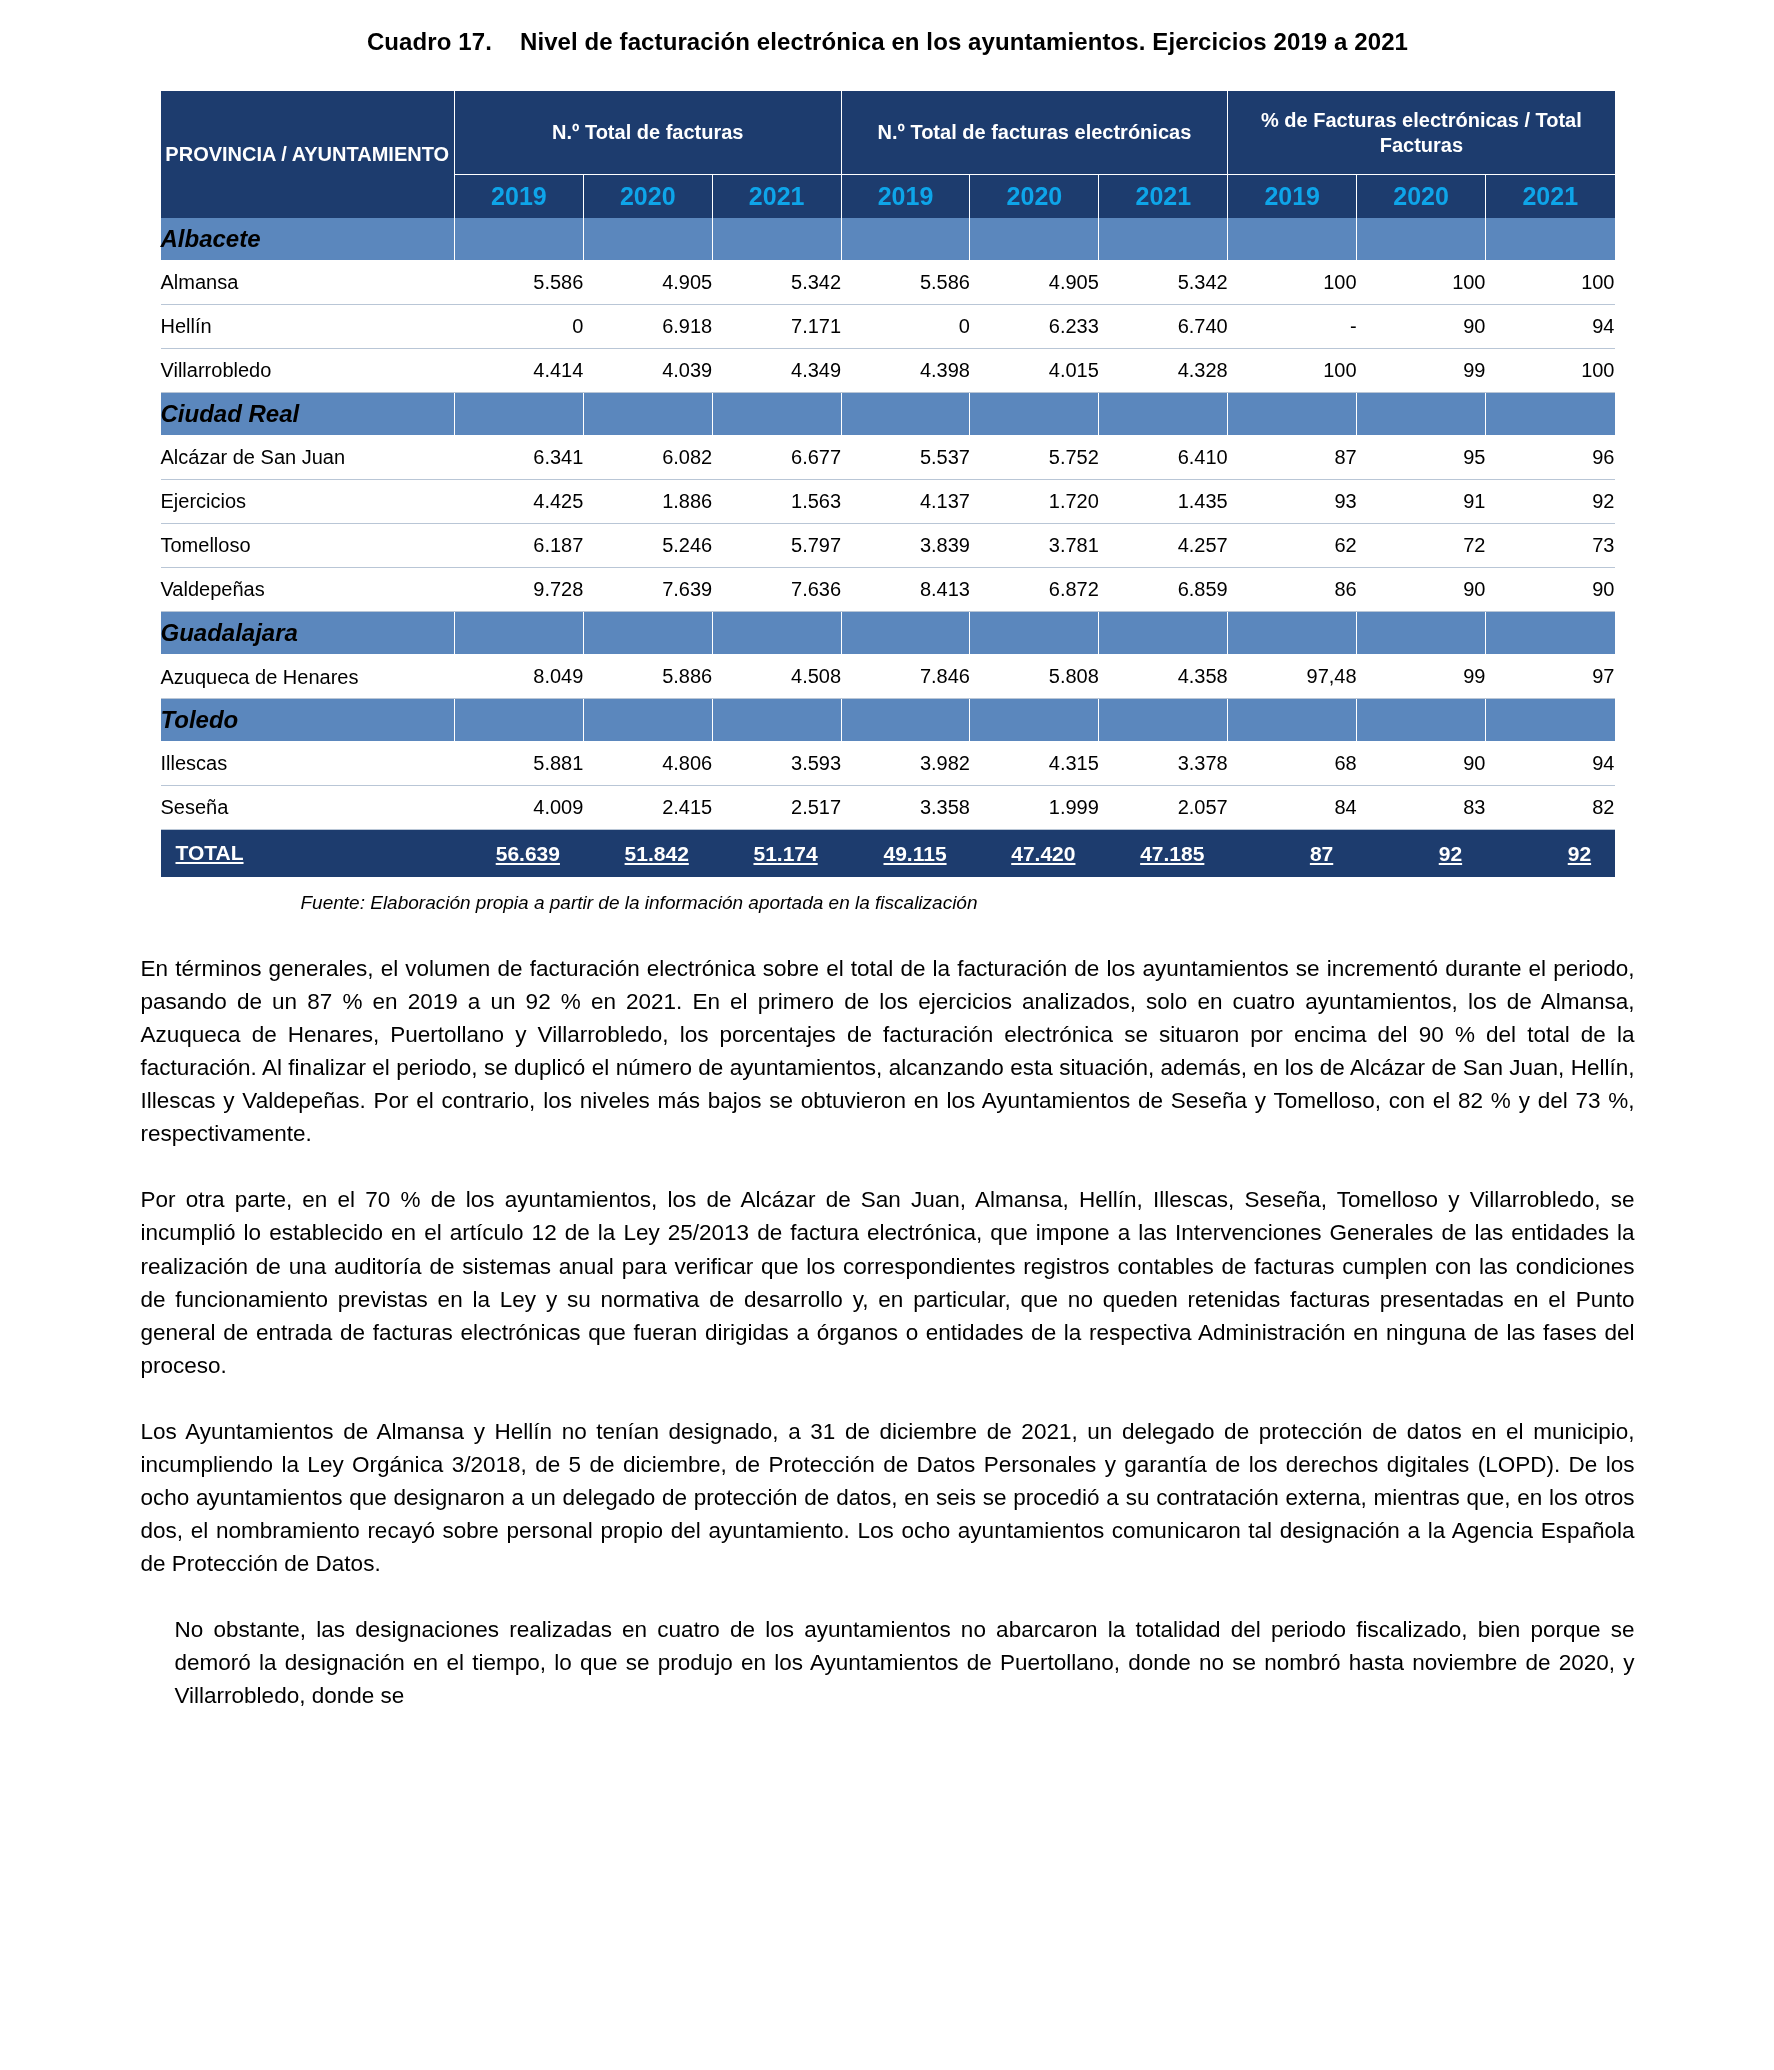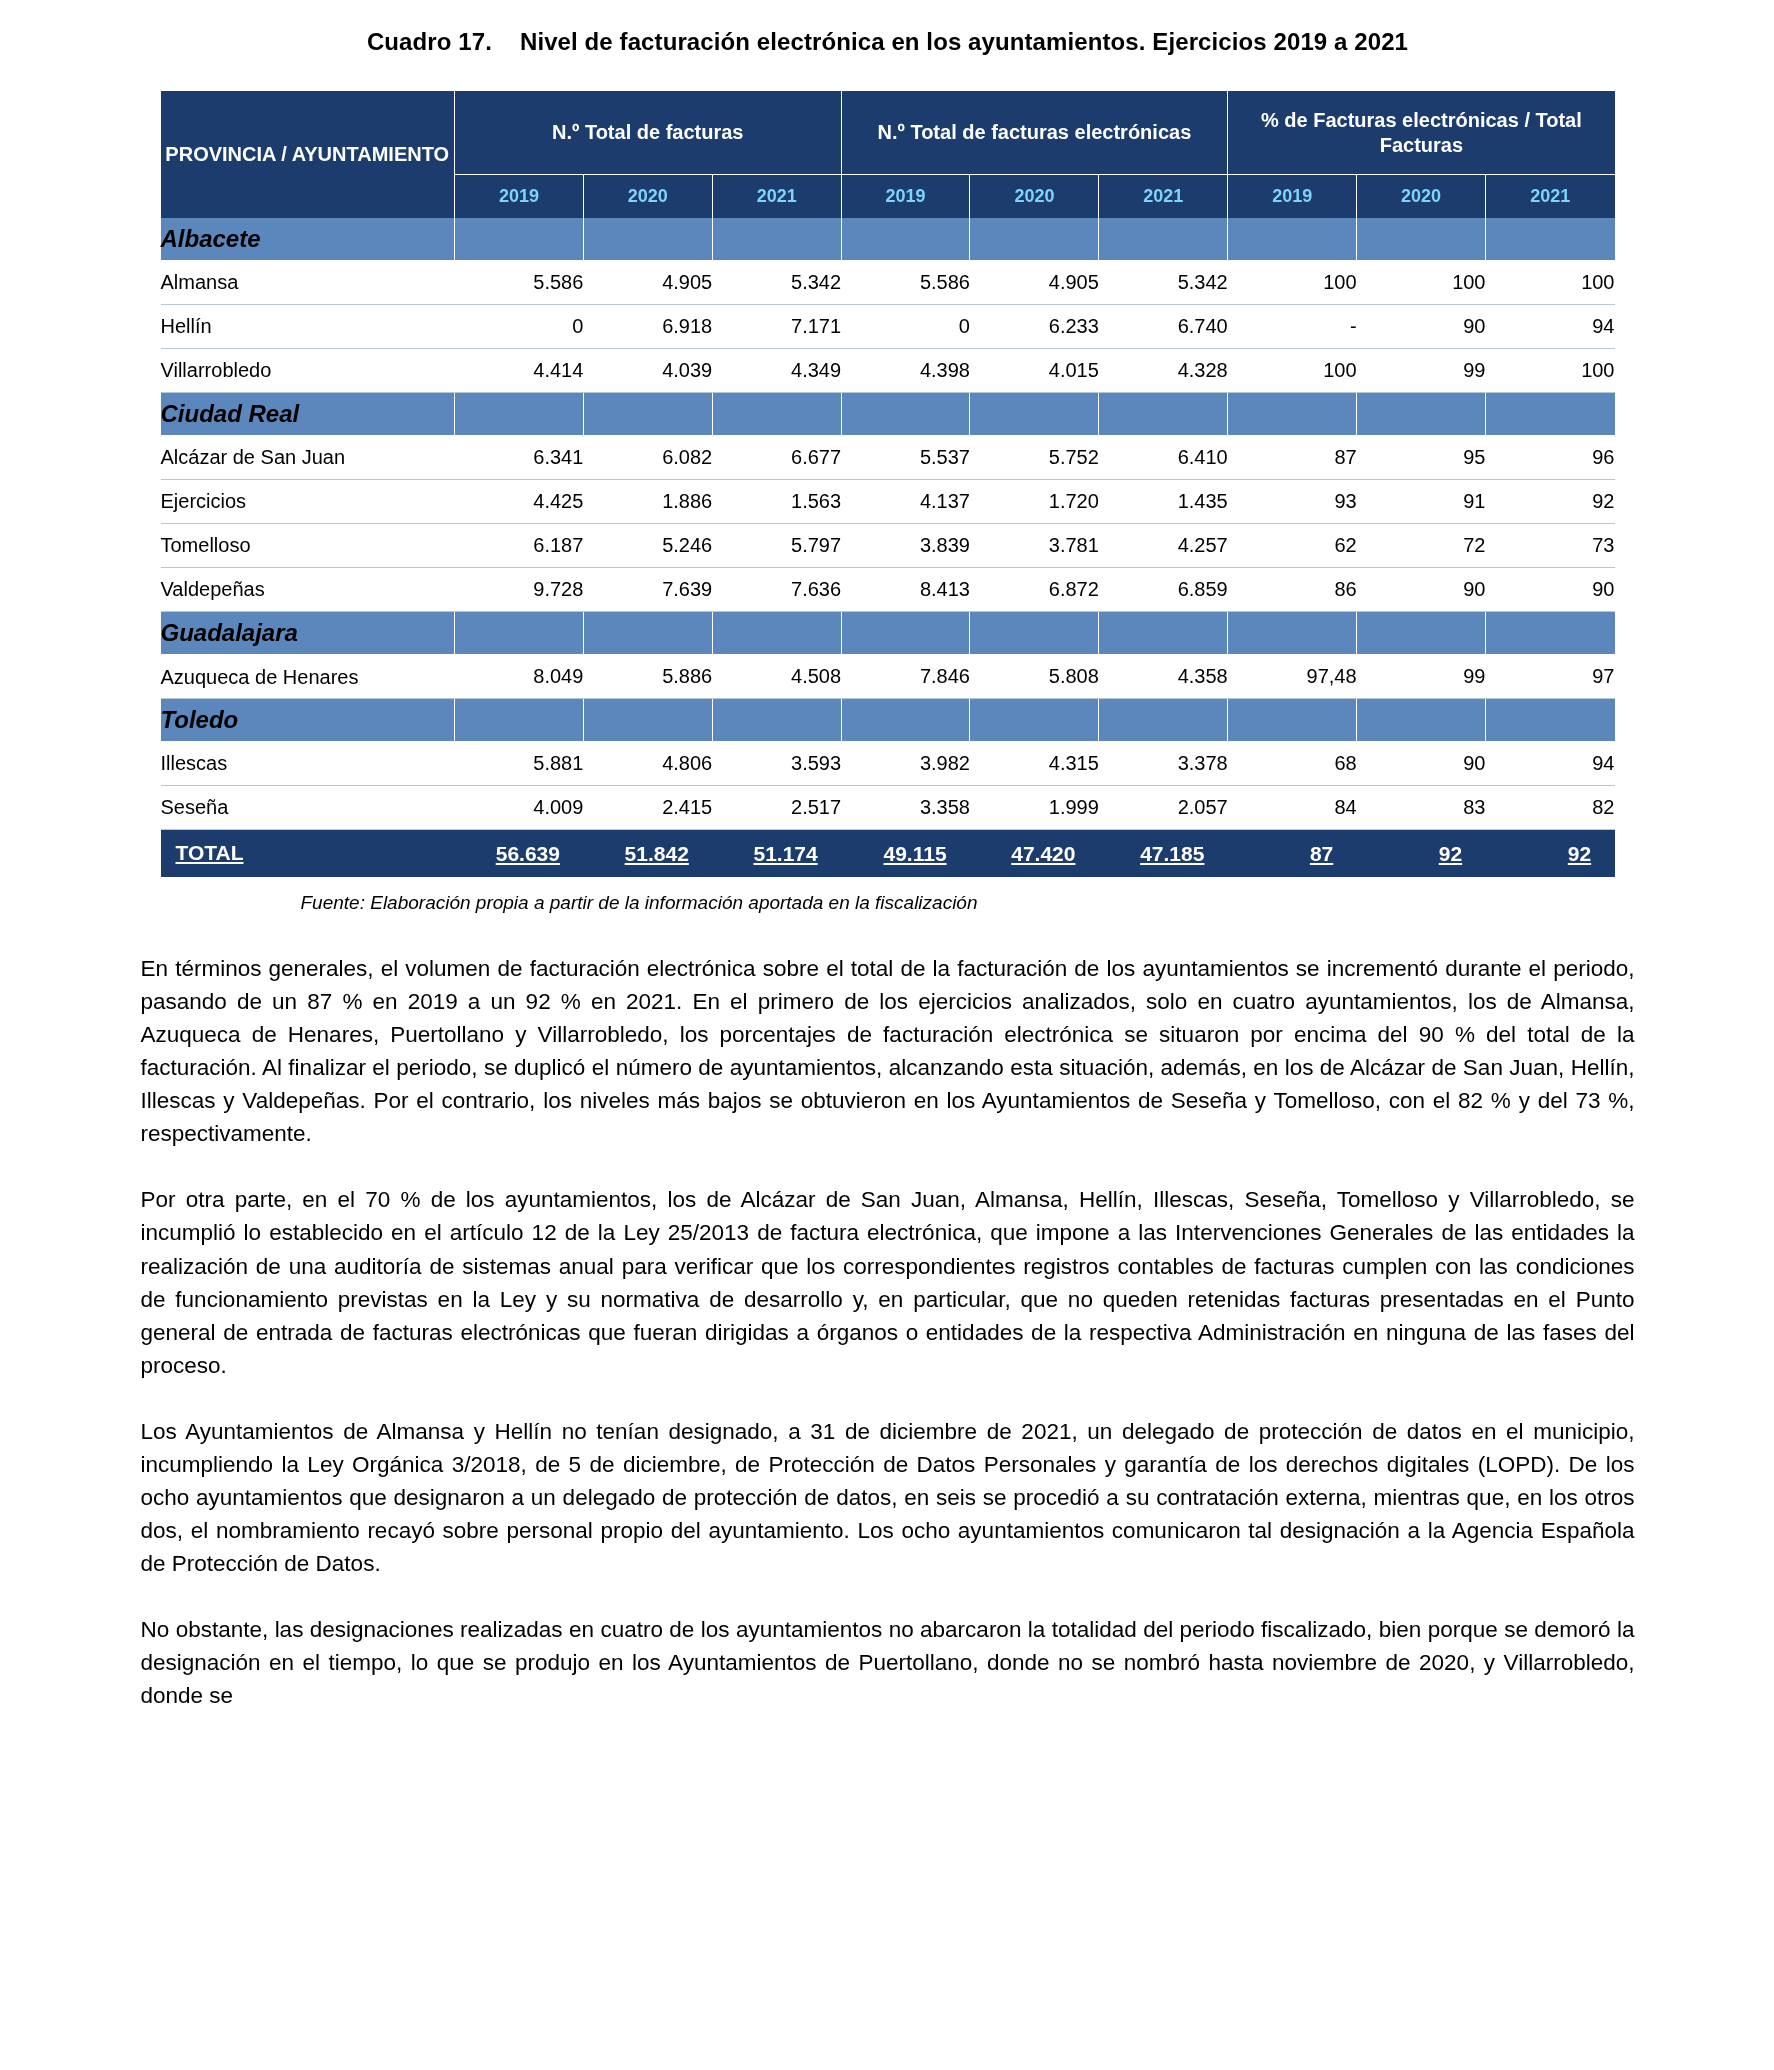--- a/index.html
+++ b/index.html
@@ -57,24 +57,24 @@
     vertical-align: middle;
     line-height: 1.25;
     border-right: 1.7px solid #ffffff;
   }
   .hdr-main.first {
     border-right: 1.7px solid #ffffff;
   }
   .hdr-main.last { border-right: none; }
   .hdr-year {
     background: #1d3c6e;
-    color: #7dd3fc;
+    color: #0ea5e9;
     font-weight: bold;
     text-align: center;
-    font-size: 18px;
+    font-size: 25px;
     height: 43px;
     vertical-align: middle;
     border-right: 1.7px solid #ffffff;
     border-top: 1.7px solid #ffffff;
   }
   .hdr-year.grp-end { border-right: 1.7px solid #ffffff; }
   .hdr-year.last { border-right: none; }
 
   .prov-row td {
     background: #5b87bd;
@@ -130,21 +130,21 @@
     margin: 0 auto;
     width: 1494px;
     padding-top: 38px;
   }
   .body p {
     text-align: justify;
     font-size: 22.5px;
     line-height: 1.47;
     margin: 0 0 33px 0;
   }
-  .body p:last-child { margin-bottom: 0; }
+  .body p:last-child { margin-bottom: 0; margin-left: 34px; }
   .subhead {
     font-size: 22.5px;
     margin: 13.4px 0 22px 0;
     text-decoration: underline;
     display: inline-block;
   }
   .subhead-wrap { margin-bottom: 0; }
 </style>
 </head>
 <body>

